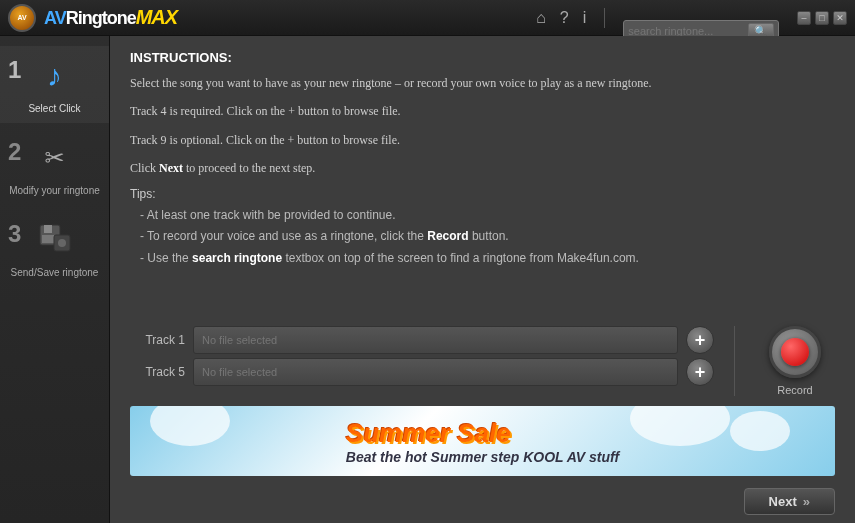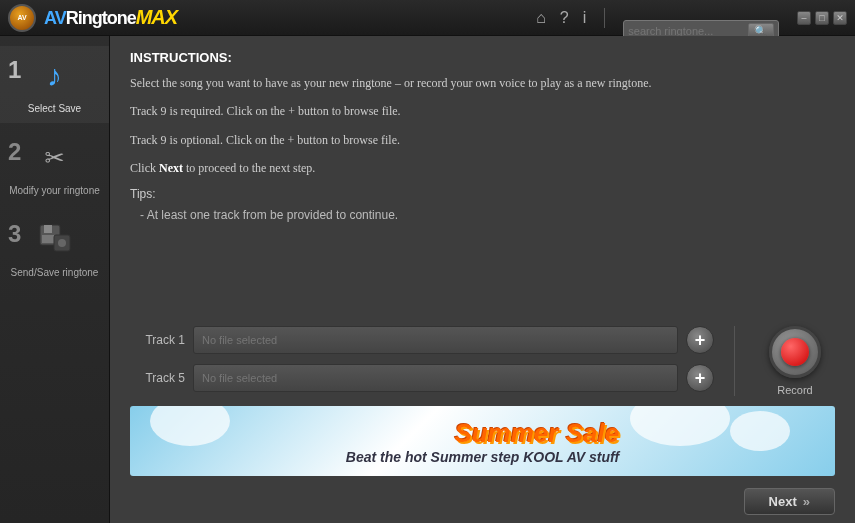--- a/index.html
+++ b/index.html
@@ -235,21 +235,21 @@
     
     .tracks-section {
       display: flex;
       padding: 10px 20px 10px 20px;
       gap: 10px;
     }
     .tracks-left {
       flex: 1;
       display: flex;
       flex-direction: column;
-      gap: 10px;
+      gap: 4px;
     }
     .track-row {
       display: flex;
       align-items: center;
       gap: 8px;
     }
     .track-label {
       font-size: 12px;
       color: #bbb;
       width: 55px;
@@ -326,21 +326,21 @@
       background: linear-gradient(135deg, #87CEEB 0%, #fff 40%, #87CEEB 100%);
       display: flex;
       align-items: center;
       justify-content: center;
       position: relative;
       overflow: hidden;
       margin: 0 20px 8px 20px;
       border-radius: 3px;
     }
     .banner-text {
-      text-align: right;
+      text-align: left;
       z-index: 2;
     }
     .banner-main {
       font-size: 26px;
       font-weight: bold;
       color: #ff6600;
       font-style: italic;
       text-shadow: 2px 2px 0 #ff9900, -1px -1px 0 #cc4400;
       font-family: 'Arial Black', sans-serif;
     }
@@ -411,21 +411,21 @@
 
 <div class="main-layout">
 
   <div class="sidebar">
 
     <div class="sidebar-step active">
       <span class="step-number">1</span>
       <div class="step-icon">
         <span class="music-note">♪</span>
       </div>
-      <span class="step-label">Select Save</span>
+      <span class="step-label">Select Click</span>
     </div>
 
     <div class="sidebar-step">
       <span class="step-number">2</span>
       <div class="step-icon">
         <span class="scissors-icon">✂</span>
       </div>
       <span class="step-label">Modify your ringtone</span>
     </div>
 
@@ -445,28 +445,34 @@
       <span class="step-label">Send/Save ringtone</span>
     </div>
 
   </div>
 
   <div class="content">
 
     <div class="instructions-area">
       <div class="instructions-title">INSTRUCTIONS:</div>
       <div class="instructions-text">Select the song you want to have as your new ringtone – or record your own voice to play as a new ringtone.</div>
-      <div class="instructions-text">Track 9 is required. Click on the + button to browse file.</div>
+      <div class="instructions-text">Track 4 is required. Click on the + button to browse file.</div>
       <div class="instructions-text">Track 9 is optional. Click on the + button to browse file.</div>
       <div class="instructions-text">
         <span>Click </span><strong>Next</strong><span> to proceed to the next step.</span>
       </div>
       <div class="tips-title">Tips:</div>
       <div class="tips-list">
-        <div>- At least one track from be provided to continue.</div>
+        <div>- At least one track with be provided to continue.</div>
+        <div>
+          <span>- To record your voice and use as a ringtone, click the </span><span class="highlight">Record</span><span> button.</span>
+        </div>
+        <div>
+          <span>- Use the </span><span class="highlight">search ringtone</span><span> textbox on top of the screen to find a ringtone from Make4fun.com.</span>
+        </div>
       </div>
     </div>
 
     <div class="tracks-section">
       <div class="tracks-left">
         <div class="track-row">
           <span class="track-label">Track 1</span>
           <input class="track-input" type="text" readonly="" placeholder="No file selected" style="">
           <div class="add-btn">+</div>
         </div>

